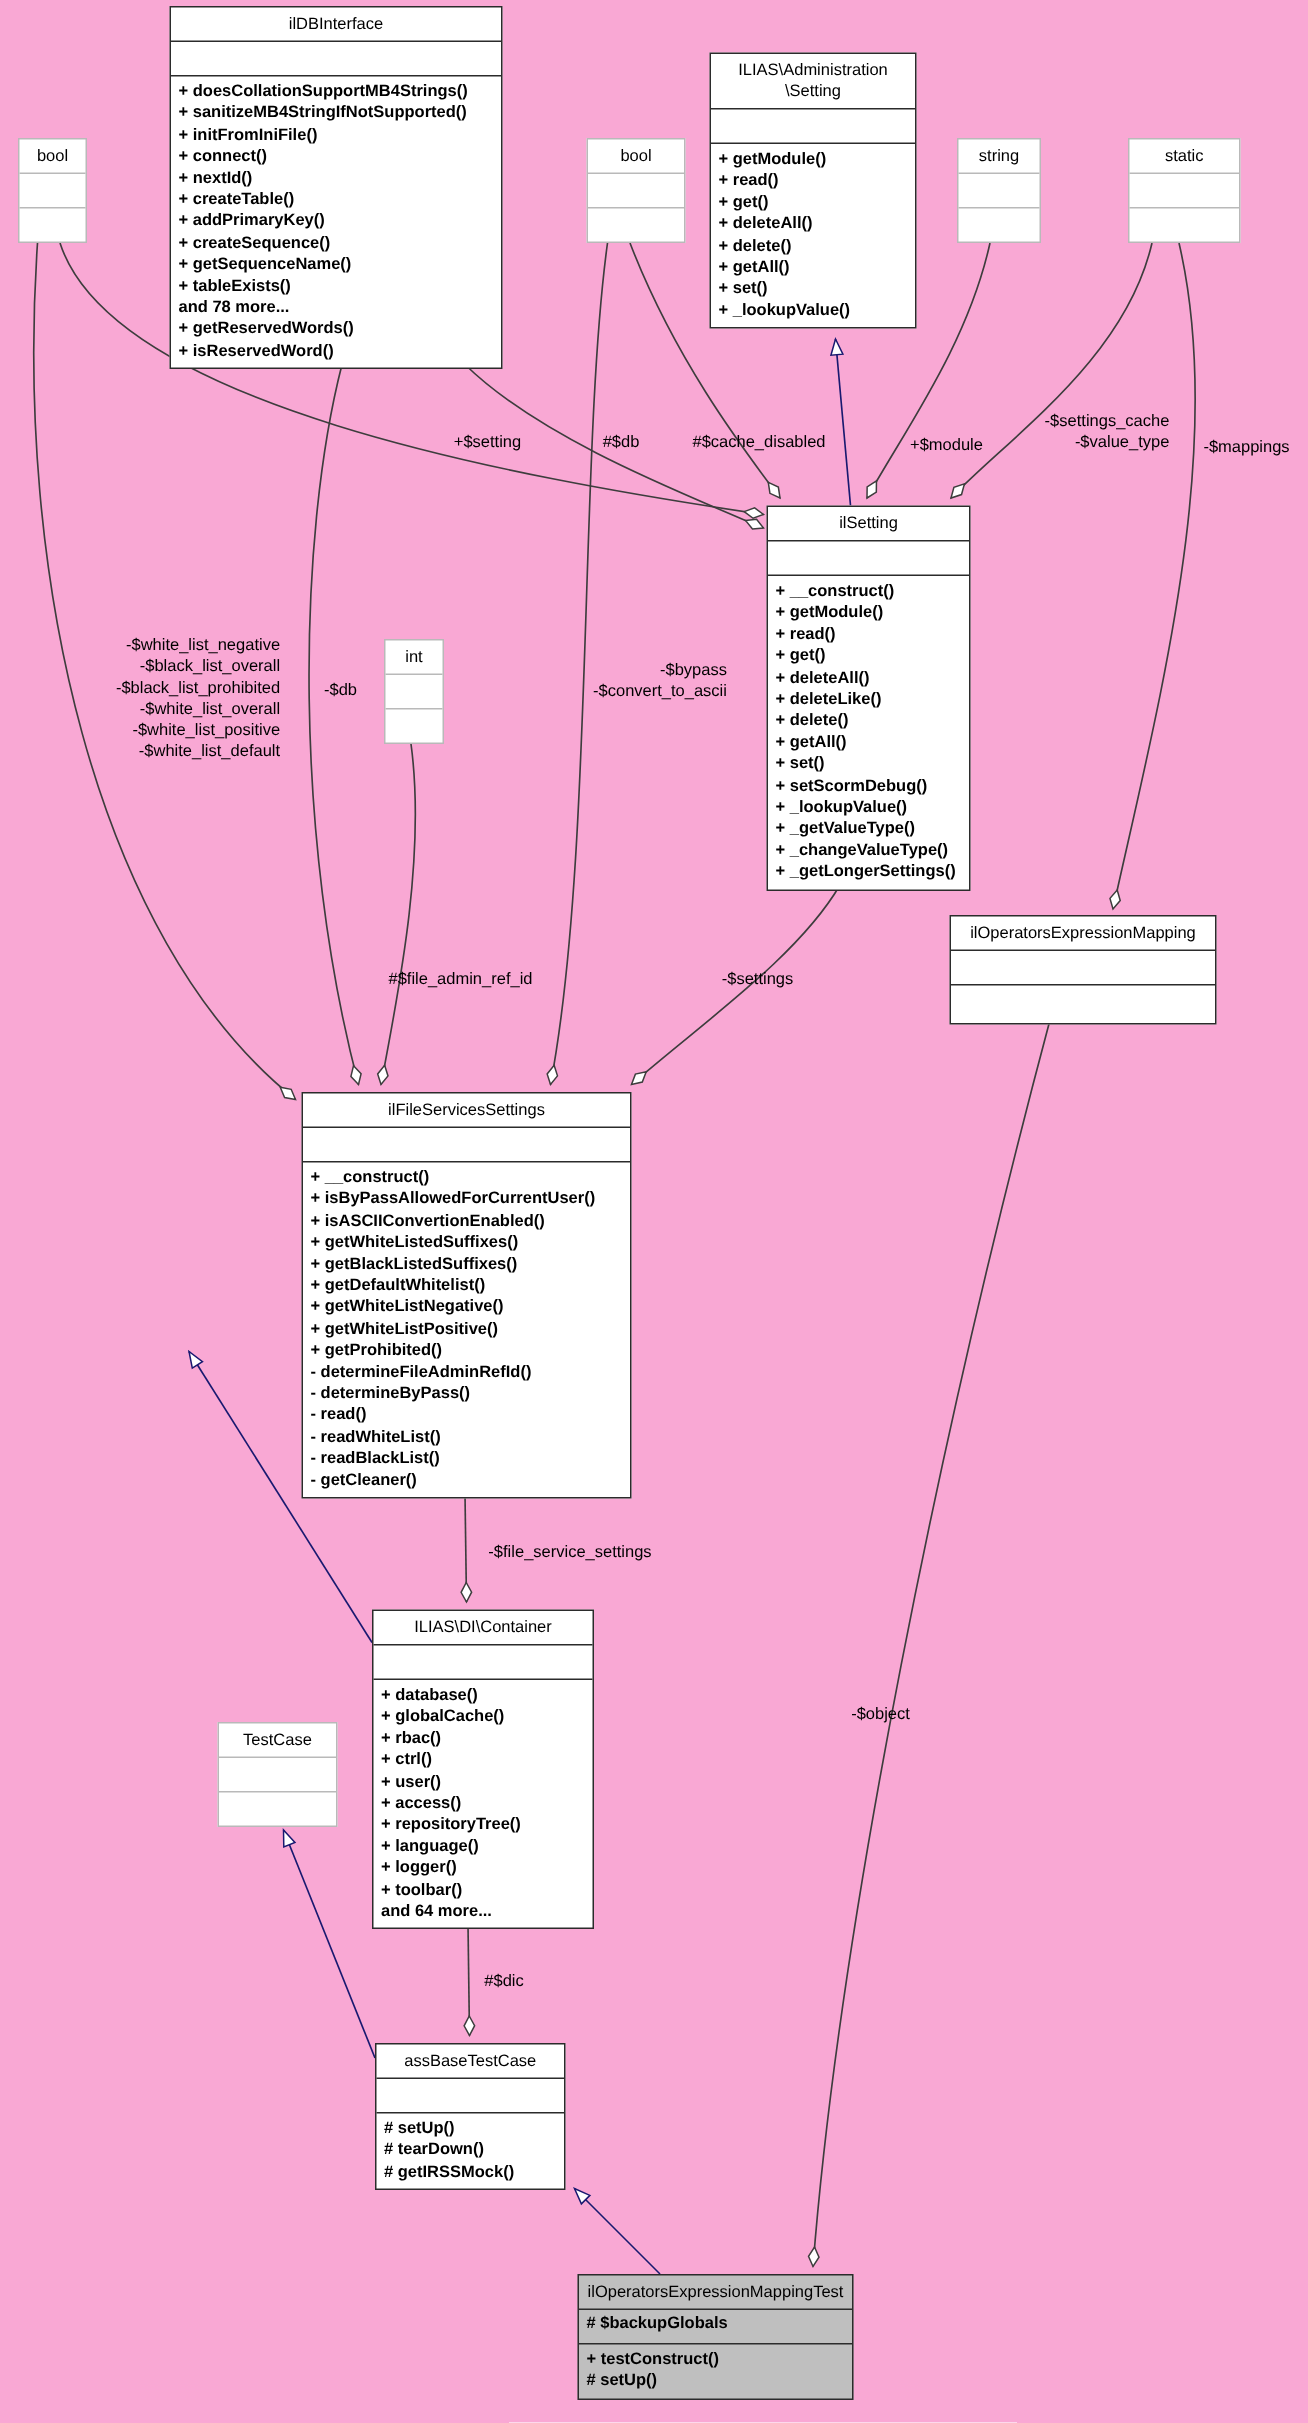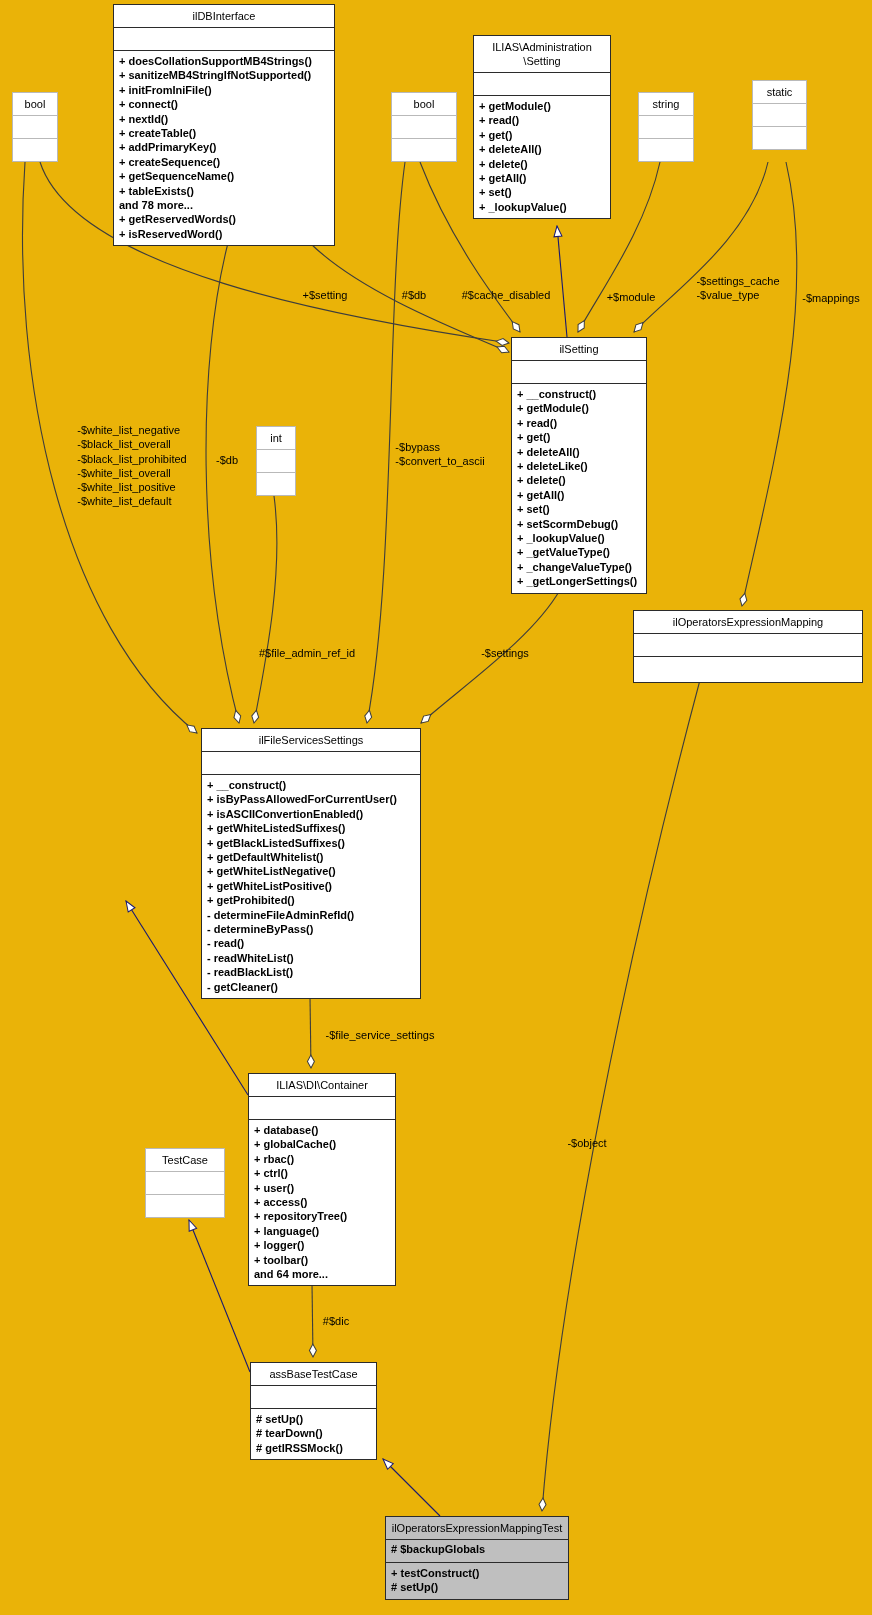--- a/index.html
+++ b/index.html
@@ -1,38 +1,38 @@
 <!DOCTYPE html>
 <html><head>
 <meta charset="utf-8">
 <style>
   html,body { margin:0; padding:0; background:#fff; }
   .canvas {
-    position:relative; width:872px; height:1615px; background:#eab308;
+    position:relative; width:872px; height:1615px; background:#f9a8d4;
     font-family:"Liberation Sans", sans-serif; font-size:11px; color:#000;
     overflow:hidden;
   }
   svg.edges { position:absolute; left:0; top:0; z-index:0; }
   .uml-box {
     position:absolute; background:#fff; border:1px solid var(--bc,#2b2b2b);
     z-index:1; box-sizing:border-box;
   }
   .uml-title { text-align:center; padding:4px 3px; line-height:14px; white-space:pre-line; }
   .uml-attrs, .uml-methods { border-top:1px solid var(--bc,#2b2b2b); min-height:18px; padding:2px 5px;font-weight:bold; }
   .uml-methods { padding:3px 5px 4px; }
   .member-line { line-height:14.4px; white-space:nowrap; }
   .ext { --bc:#b9b9b9; }
   .ext .uml-title { height:22px; line-height:22px; padding:0; }
   .ext .uml-attrs, .ext .uml-methods { height:22px; min-height:22px; padding:0; }
   .highlight { background:#bfbfbf; }
   .edge-label {
     position:absolute; z-index:2; font-size:11px; line-height:14.3px;
     white-space:pre-line;
   }
-  .center { transform:translateX(-50%); text-align:left; }
+  .center { transform:translateX(-50%); text-align:right; }
 </style>
 </head>
 <body>
 
 <div class="canvas">
 
   <svg class="edges" width="872" height="1615">
     <defs>
       <marker id="diam" markerUnits="userSpaceOnUse" markerWidth="16" markerHeight="10" refX="14.5" refY="5" orient="auto">
         <path d="M1.5,5 L8,1.5 L14.5,5 L8,8.5 Z" fill="#ffffff" stroke="#3d3d3d" stroke-width="1"></path>
@@ -112,21 +112,21 @@
     <div class="uml-attrs"></div>
     <div class="uml-methods"></div>
   </div>
 
   <div class="uml-box ext" style="left:638px;top:92px;width:56px">
     <div class="uml-title">string</div>
     <div class="uml-attrs"></div>
     <div class="uml-methods"></div>
   </div>
 
-  <div class="uml-box ext" style="left:752px;top:80px;width:55px">
+  <div class="uml-box ext" style="left:752px;top:92px;width:75px">
     <div class="uml-title">static</div>
     <div class="uml-attrs"></div>
     <div class="uml-methods"></div>
   </div>
 
   <div class="uml-box ext" style="left:256px;top:426px;width:40px">
     <div class="uml-title">int</div>
     <div class="uml-attrs"></div>
     <div class="uml-methods"></div>
   </div>
@@ -145,21 +145,21 @@
         <div class="member-line">+ getAll()</div>
         <div class="member-line">+ set()</div>
         <div class="member-line">+ setScormDebug()</div>
         <div class="member-line">+ _lookupValue()</div>
         <div class="member-line">+ _getValueType()</div>
         <div class="member-line">+ _changeValueType()</div>
         <div class="member-line">+ _getLongerSettings()</div>
       </div>
   </div>
 
-  <div class="uml-box" style="left:633px;top:610px;width:230px">
+  <div class="uml-box" style="left:633px;top:610px;width:178px">
     <div class="uml-title">ilOperatorsExpressionMapping</div>
     <div class="uml-attrs"></div>
     <div class="uml-methods"></div>
   </div>
 
   <div class="uml-box" style="left:201px;top:728px;width:220px">
     <div class="uml-title">ilFileServicesSettings</div>
     <div class="uml-attrs"></div>
     <div class="uml-methods">
         <div class="member-line">+ __construct()</div>

